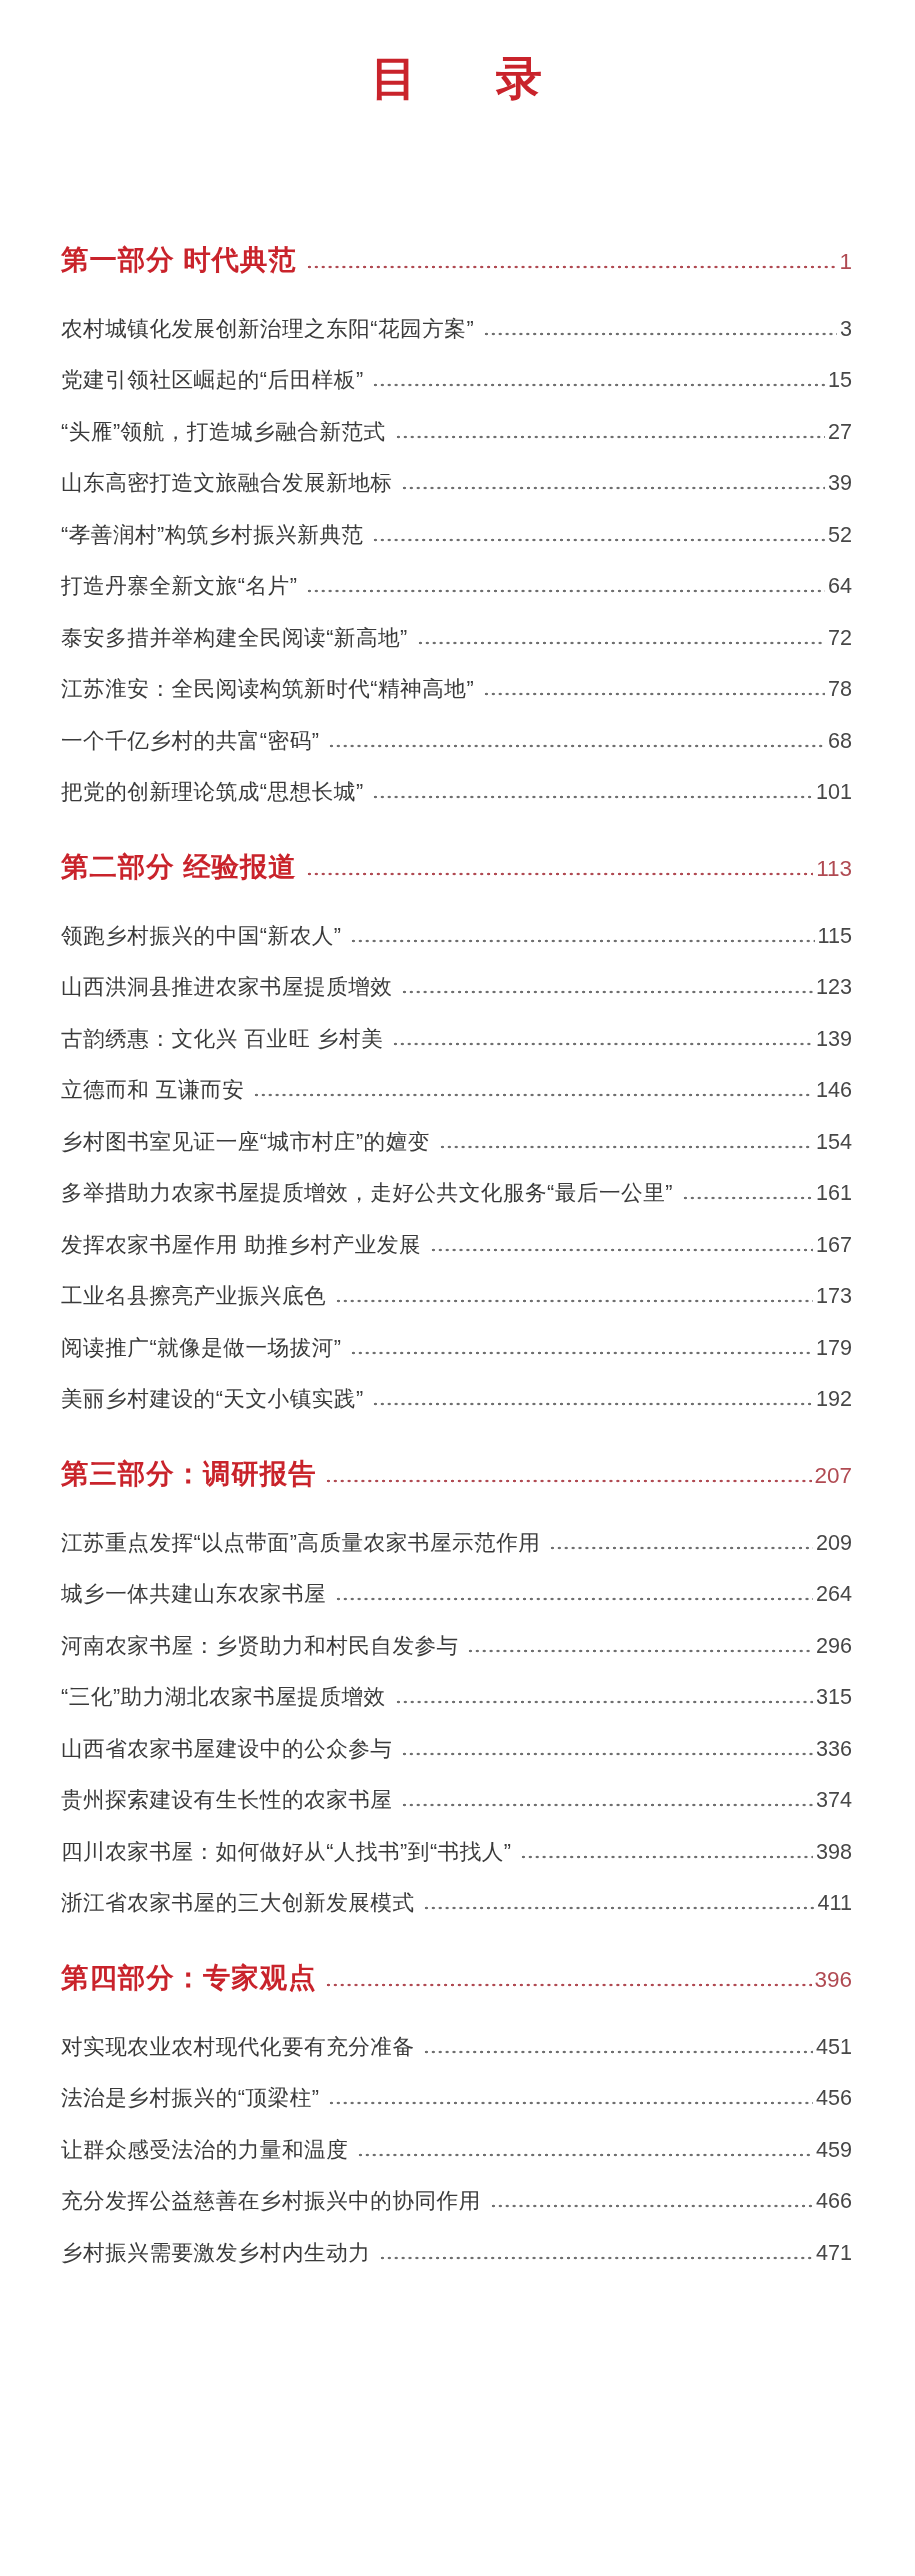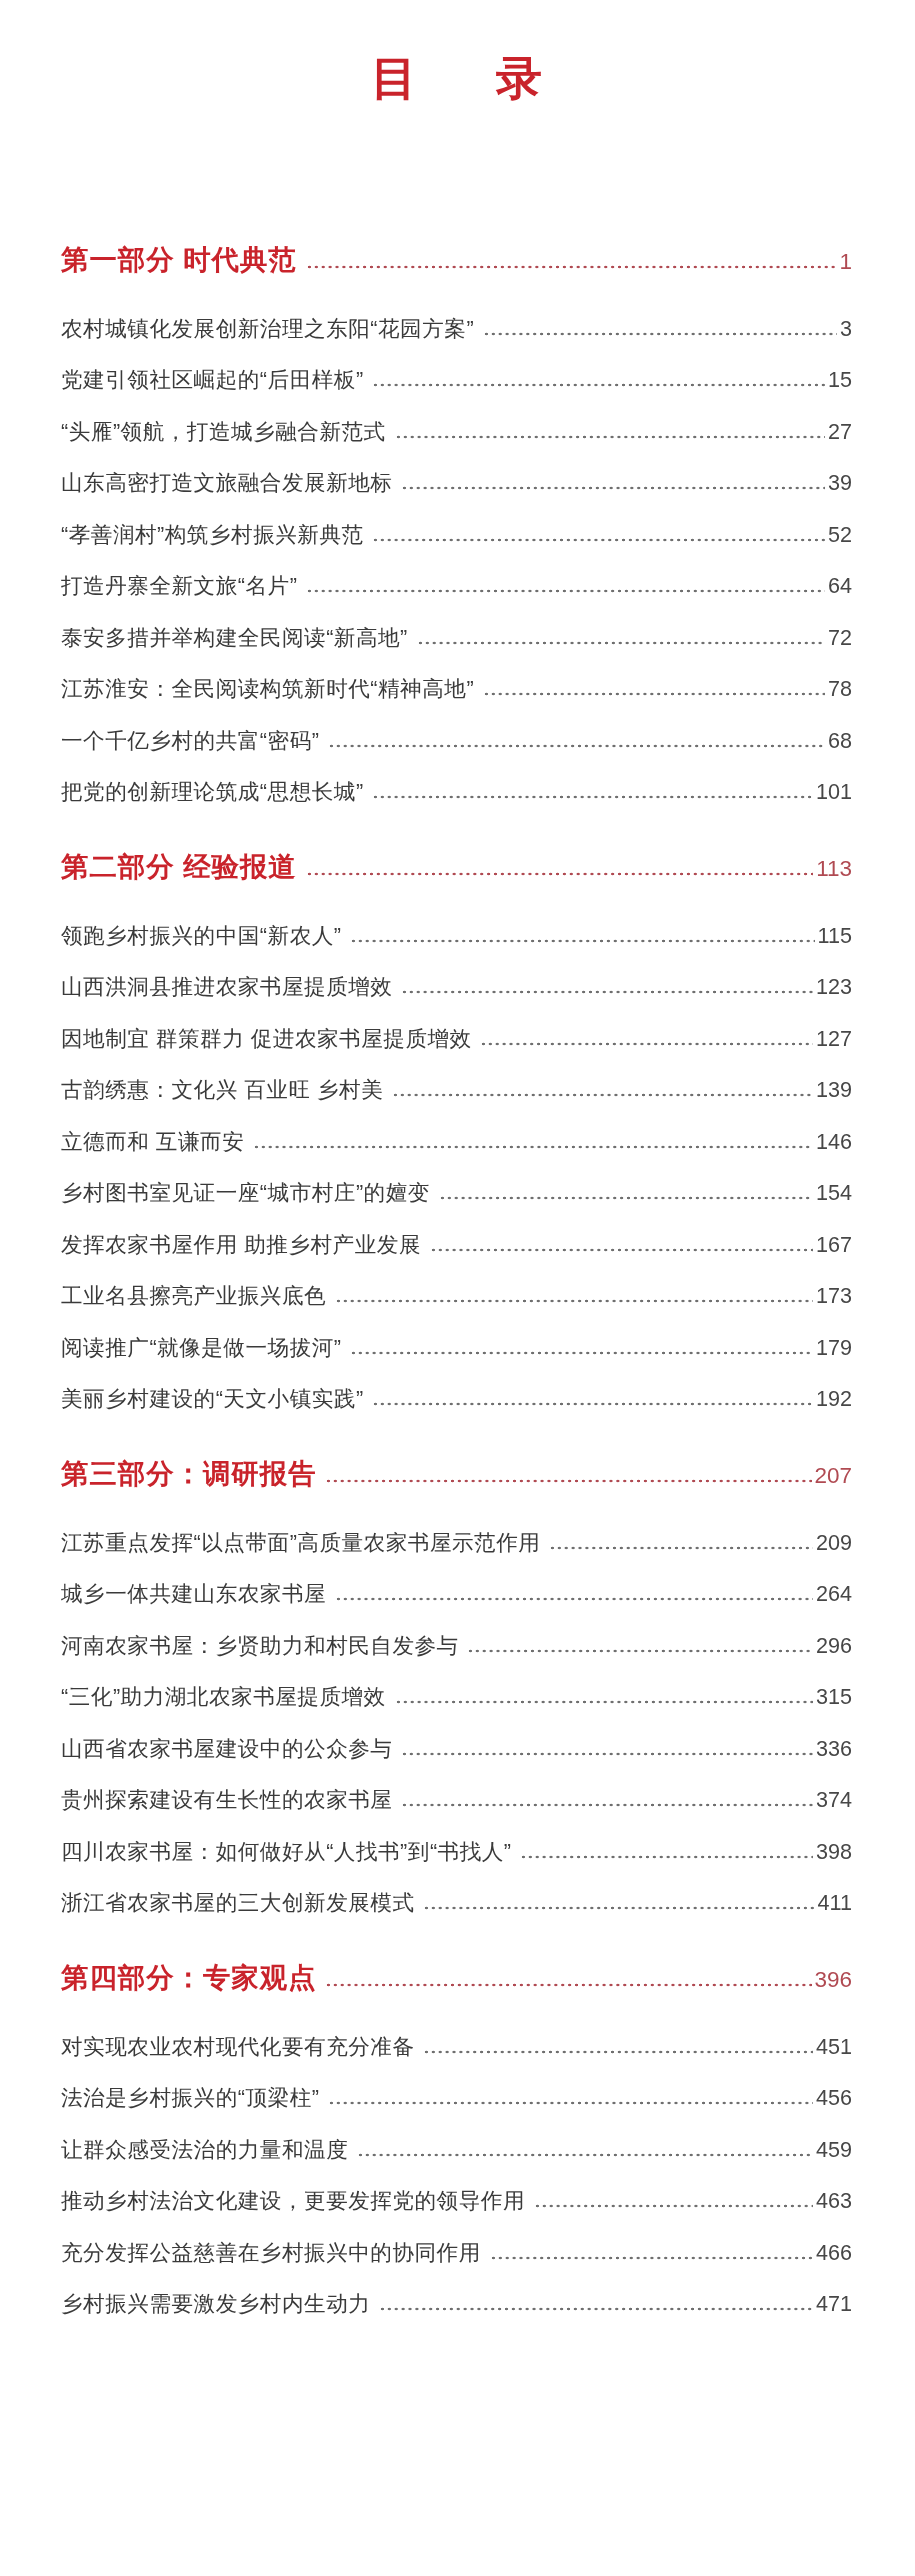--- a/index.html
+++ b/index.html
@@ -169,44 +169,44 @@
     <span class="dots gray-dots"></span>
     <span class="entry-page">115</span>
   </div>
 
   <div class="row entry-row">
     <span class="entry-label">山西洪洞县推进农家书屋提质增效</span>
     <span class="dots gray-dots"></span>
     <span class="entry-page">123</span>
   </div>
 
-  <div class="row entry-row">
-    <span class="entry-label">因地制宜 群策群力 促进农家书屋提质增效</span>
-    <span class="dots gray-dots"></span>
-    <span class="entry-page">127</span>
-  </div>
 
   <div class="row entry-row">
     <span class="entry-label">古韵绣惠：文化兴 百业旺 乡村美</span>
     <span class="dots gray-dots"></span>
     <span class="entry-page">139</span>
   </div>
 
   <div class="row entry-row">
     <span class="entry-label">立德而和 互谦而安</span>
     <span class="dots gray-dots"></span>
     <span class="entry-page">146</span>
   </div>
 
   <div class="row entry-row">
     <span class="entry-label">乡村图书室见证一座“城市村庄”的嬗变</span>
     <span class="dots gray-dots"></span>
     <span class="entry-page">154</span>
   </div>
 
+  <div class="row entry-row">
+    <span class="entry-label">多举措助力农家书屋提质增效，走好公共文化服务“最后一公里”</span>
+    <span class="dots gray-dots"></span>
+    <span class="entry-page">161</span>
+  </div>
 
   <div class="row entry-row">
     <span class="entry-label">发挥农家书屋作用 助推乡村产业发展</span>
     <span class="dots gray-dots"></span>
     <span class="entry-page">167</span>
   </div>
 
   <div class="row entry-row">
     <span class="entry-label">工业名县擦亮产业振兴底色</span>
     <span class="dots gray-dots"></span>
@@ -302,25 +302,20 @@
     <span class="dots gray-dots"></span>
     <span class="entry-page">456</span>
   </div>
 
   <div class="row entry-row">
     <span class="entry-label">让群众感受法治的力量和温度</span>
     <span class="dots gray-dots"></span>
     <span class="entry-page">459</span>
   </div>
 
-  <div class="row entry-row">
-    <span class="entry-label">推动乡村法治文化建设，更要发挥党的领导作用</span>
-    <span class="dots gray-dots"></span>
-    <span class="entry-page">463</span>
-  </div>
 
   <div class="row entry-row">
     <span class="entry-label">充分发挥公益慈善在乡村振兴中的协同作用</span>
     <span class="dots gray-dots"></span>
     <span class="entry-page">466</span>
   </div>
 
   <div class="row entry-row">
     <span class="entry-label">乡村振兴需要激发乡村内生动力</span>
     <span class="dots gray-dots"></span>

